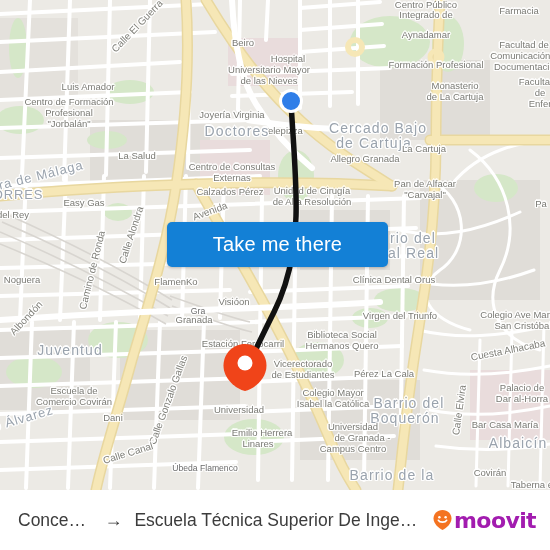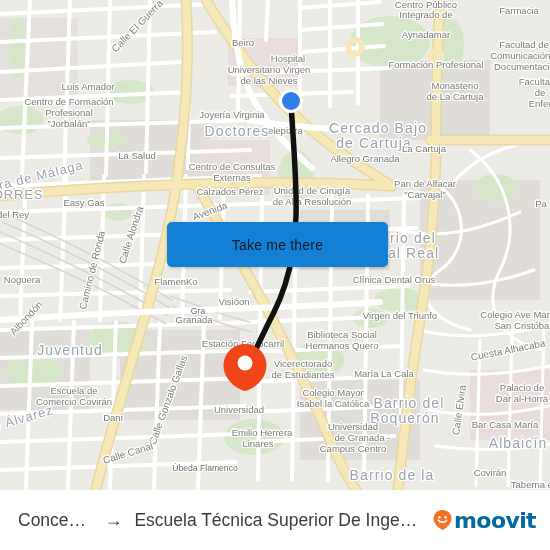--- a/index.html
+++ b/index.html
@@ -46,21 +46,21 @@
     position:absolute;width:24px;height:24px;border-radius:50%;
     background:#2f7ee8;border:3px solid #ffffff;
     box-sizing:border-box;
     transform:translate(-50%,-50%);
   }
 
   
   #cta{
     position:absolute;left:167px;top:222px;width:221px;height:45px;
     background:#1380d6;border-radius:5px;border:0;
-    color:#0f172a;font-size:14px;font-family:"Liberation Sans", sans-serif;
+    color:#ffffff;font-size:20px;font-family:"Liberation Sans", sans-serif;
     letter-spacing:.2px;
     display:flex;align-items:center;justify-content:center;
     cursor:pointer;
     box-shadow:0 1px 3px rgba(0,0,0,.22);
   }
 
   
   #attrib{
     position:absolute;left:0;top:464px;
     background:rgba(255,255,255,.80);
@@ -79,21 +79,21 @@
   #trip{
     display:flex;align-items:center;flex:1;min-width:0;
     font-size:17.5px;color:#3c3c3c;
   }
   #trip .from{max-width:92px;overflow:hidden;text-overflow:ellipsis;white-space:nowrap;}
   #trip .arrow{margin:0 12px;color:#3c3c3c;font-size:18px;}
   #trip .to{overflow:hidden;text-overflow:ellipsis;white-space:nowrap;}
   #brand{display:flex;align-items:center;margin-left:10px;flex:none;}
   #brand .word{
     font-family:"DejaVu Sans", sans-serif;
-    font-weight:bold;font-size:22px;color:#0369a1;letter-spacing:-.6px;
+    font-weight:bold;font-size:22px;color:#a21caf;letter-spacing:-.6px;
   }
 </style>
 </head>
 <body>
 
 <div id="app">
 
   <div id="map">
 
     <svg class="base" width="550" height="490" viewBox="0 0 550 490">
@@ -266,21 +266,21 @@
 
     <div id="labels">
         <div class="mlabel road" style="left: 137px; top: 26px; transform: translate(-50%, -50%) rotate(-46deg);">Calle El Guerra</div>
         <div class="mlabel poi" style="left: 243px; top: 42px;">Beiro</div>
         <div class="mlabel poi" style="left: 426px; top: 4px;">Centro Público</div>
         <div class="mlabel poi" style="left: 426px; top: 14px;">Integrado de</div>
         <div class="mlabel poi" style="left: 436px; top: 24px; margin-top: 40px;">Formación Profesional</div>
         <div class="mlabel poi" style="left: 426px; top: 34px;">Aynadamar</div>
         <div class="mlabel poi" style="left: 519px; top: 10px;">Farmacia</div>
         <div class="mlabel poi" style="left: 269px; top: 58px; margin-left: 19px;">Hospital</div>
-        <div class="mlabel poi" style="left: 269px; top: 69px;">Universitario Virgen</div>
+        <div class="mlabel poi" style="left: 269px; top: 69px;">Universitario Mayor</div>
         <div class="mlabel poi" style="left: 269px; top: 80px;">de las Nieves</div>
         <div class="mlabel poi" style="left: 88px; top: 86px;">Luis Amador</div>
         <div class="mlabel poi" style="left: 69px; top: 101px;">Centro de Formación</div>
         <div class="mlabel poi" style="left: 69px; top: 112px;">Profesional</div>
         <div class="mlabel poi" style="left: 69px; top: 123px;">"Jorbalán"</div>
         <div class="mlabel poi" style="left: 524px; top: 44px;">Facultad de</div>
         <div class="mlabel poi" style="left: 524px; top: 55px;">Comunicación y</div>
         <div class="mlabel poi" style="left: 527px; top: 66px;">Documentación</div>
         <div class="mlabel poi" style="left: 537px; top: 81px;">Facultad</div>
         <div class="mlabel poi" style="left: 540px; top: 92px;">de</div>
@@ -322,21 +322,21 @@
         <div class="mlabel poi" style="left: 194px; top: 319px; text-align: right;">Granada</div>
         <div class="mlabel poi" style="left: 342px; top: 334px;">Biblioteca Social</div>
         <div class="mlabel poi" style="left: 342px; top: 345px;">Hermanos Quero</div>
         <div class="mlabel poi" style="left: 519px; top: 314px;">Colegio Ave María</div>
         <div class="mlabel poi" style="left: 523px; top: 325px;">San Cristóbal</div>
         <div class="mlabel road" style="left: 508px; top: 350px; transform: translate(-50%, -50%) rotate(-11deg);">Cuesta Alhacaba</div>
         <div class="mlabel area" style="left: 70px; top: 350px;">Juventud</div>
         <div class="mlabel poi" style="left: 243px; top: 343px;">Estación Ferrocarril</div>
         <div class="mlabel poi" style="left: 303px; top: 363px;">Vicerectorado</div>
         <div class="mlabel poi" style="left: 303px; top: 374px;">de Estudiantes</div>
-        <div class="mlabel poi" style="left: 384px; top: 373px;">María La Cala</div>
+        <div class="mlabel poi" style="left: 384px; top: 373px;">Pérez La Cala</div>
         <div class="mlabel road" style="left: 168px; top: 400px; transform: translate(-50%, -50%) rotate(-70deg);">Calle Gonzalo Gallas</div>
         <div class="mlabel poi" style="left: 333px; top: 392px;">Colegio Mayor</div>
         <div class="mlabel poi" style="left: 333px; top: 403px;">Isabel la Católica</div>
         <div class="mlabel poi" style="left: 239px; top: 409px;">Universidad</div>
         <div class="mlabel poi" style="left: 74px; top: 390px;">Escuela de</div>
         <div class="mlabel poi" style="left: 74px; top: 401px;">Comercio Covirán</div>
         <div class="mlabel poi" style="left: 113px; top: 417px;">Dani</div>
         <div class="mlabel area2" style="left: 23px; top: 418px; transform: translate(-50%, -50%) rotate(-16deg);">o Álvarez</div>
         <div class="mlabel poi" style="left: 522px; top: 387px;">Palacio de</div>
         <div class="mlabel poi" style="left: 522px; top: 398px;">Dar al-Horra</div>

